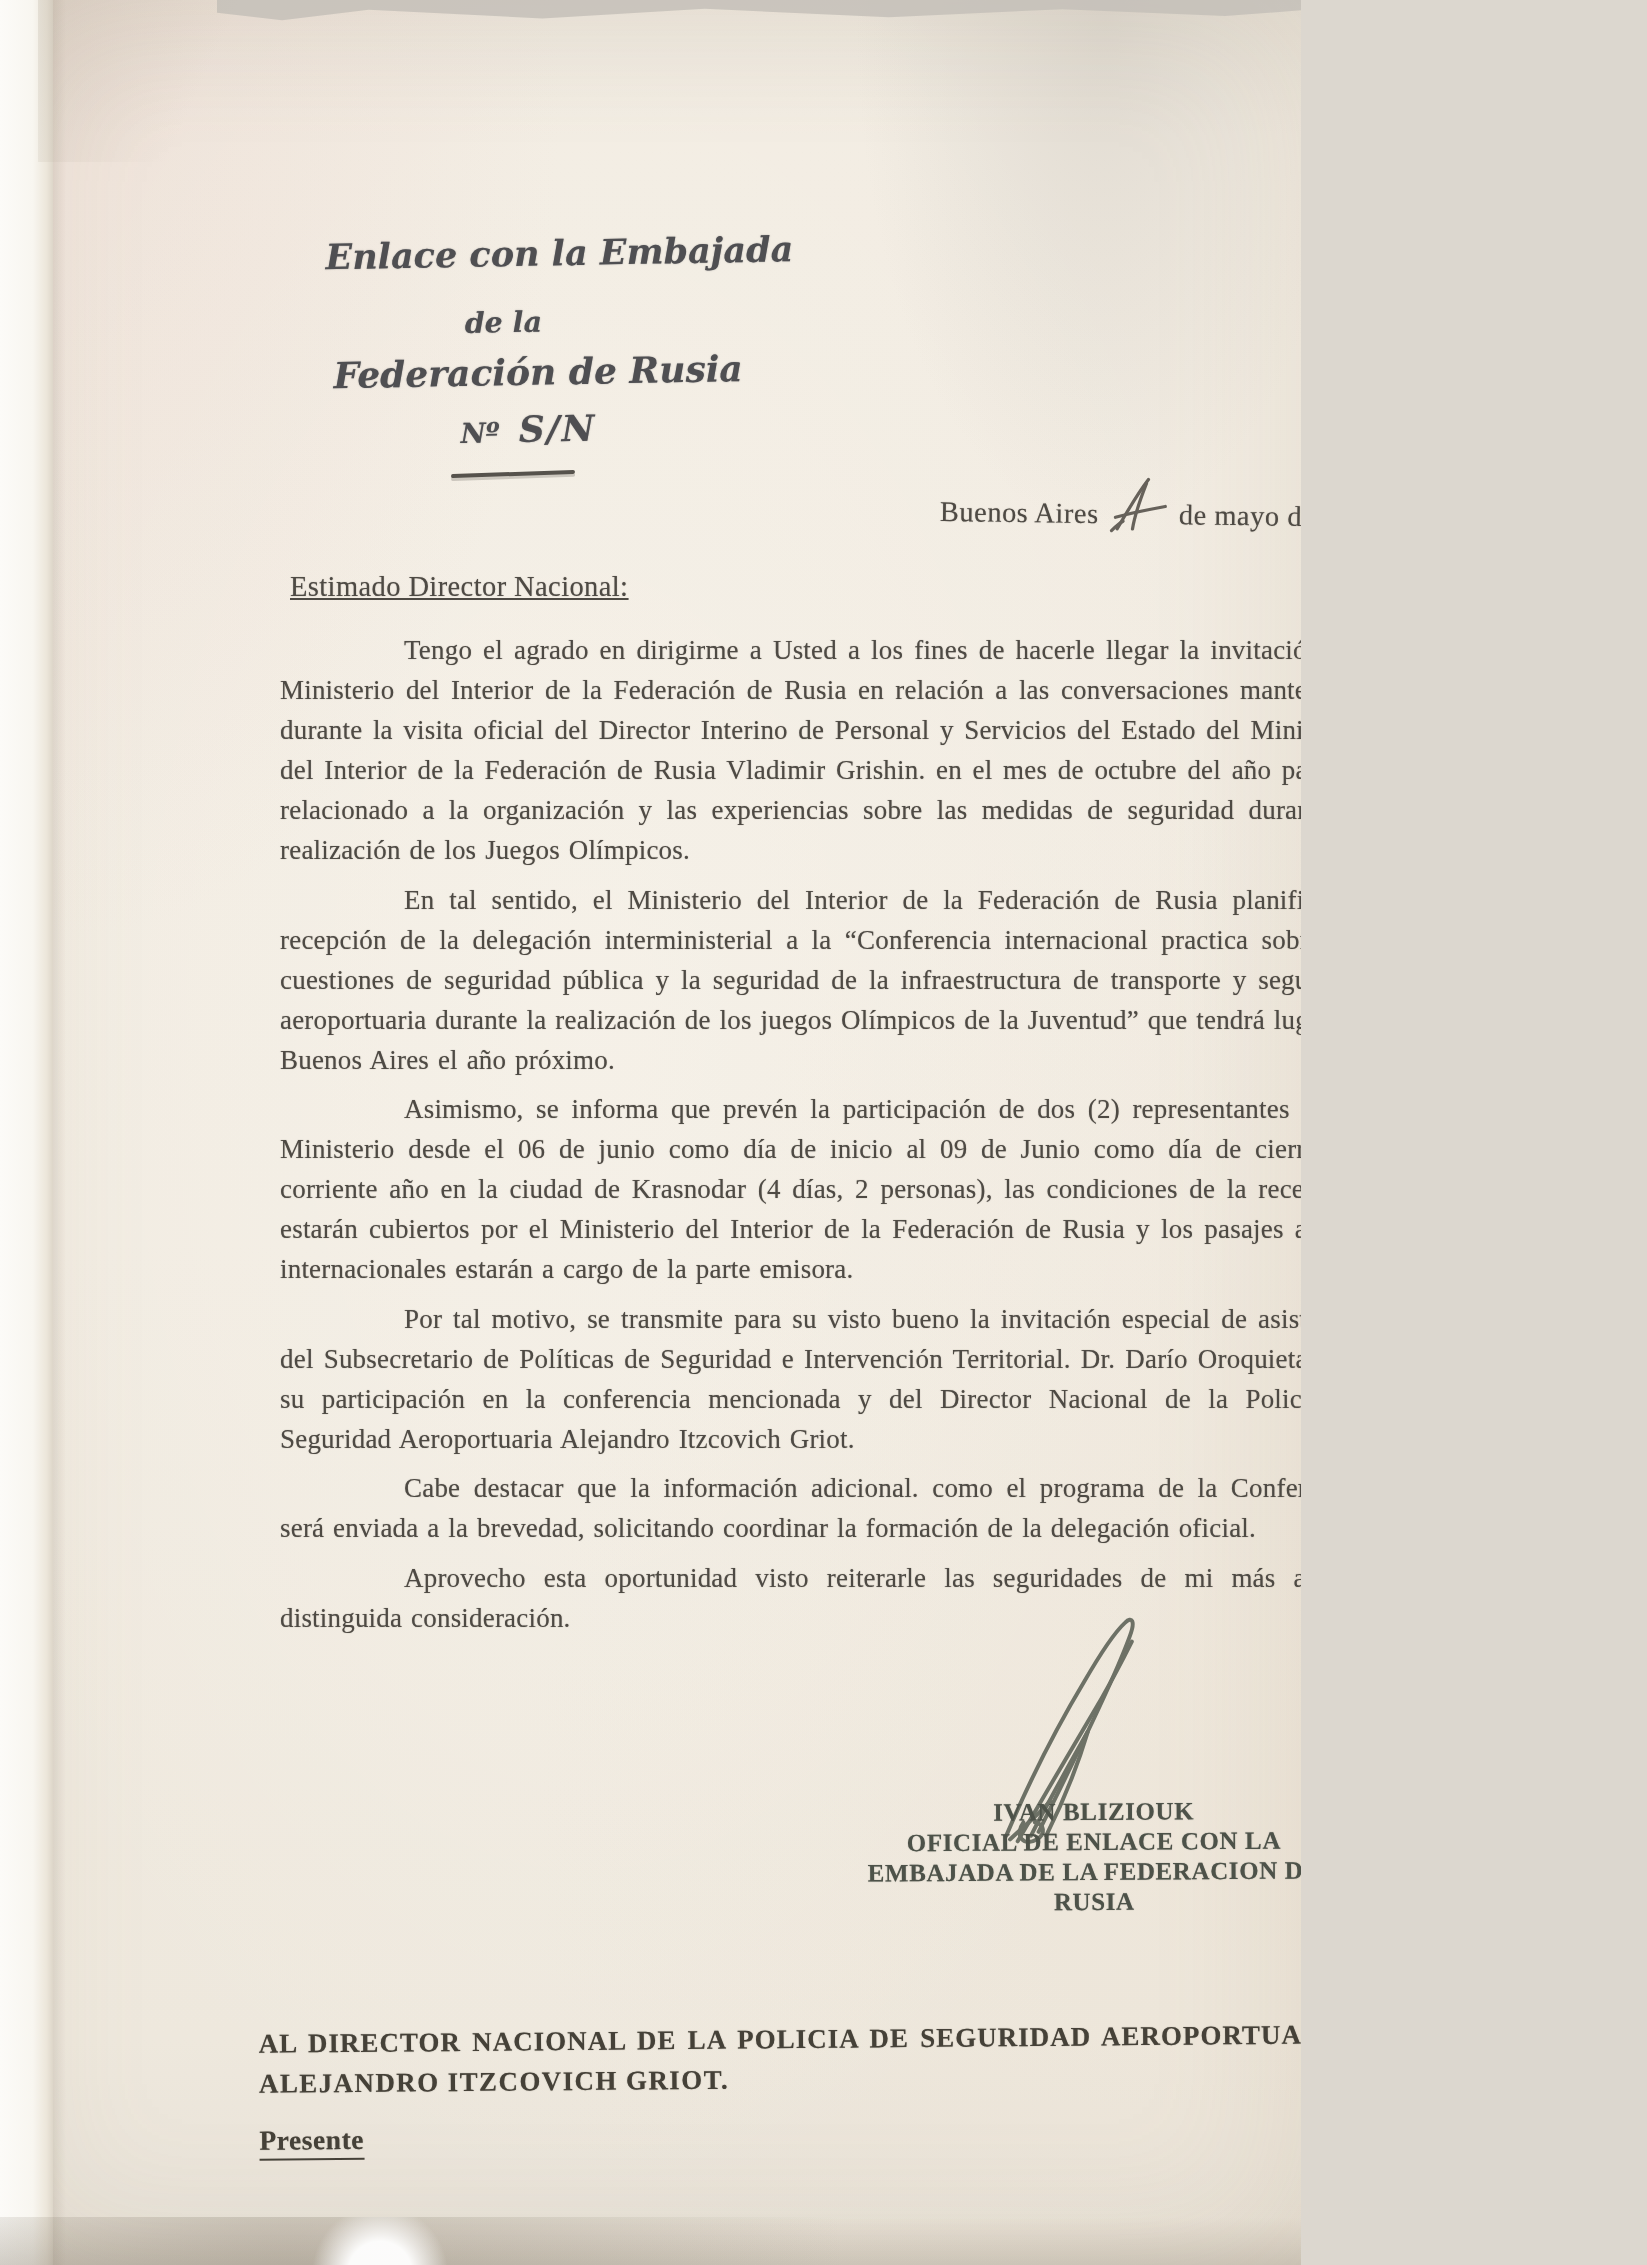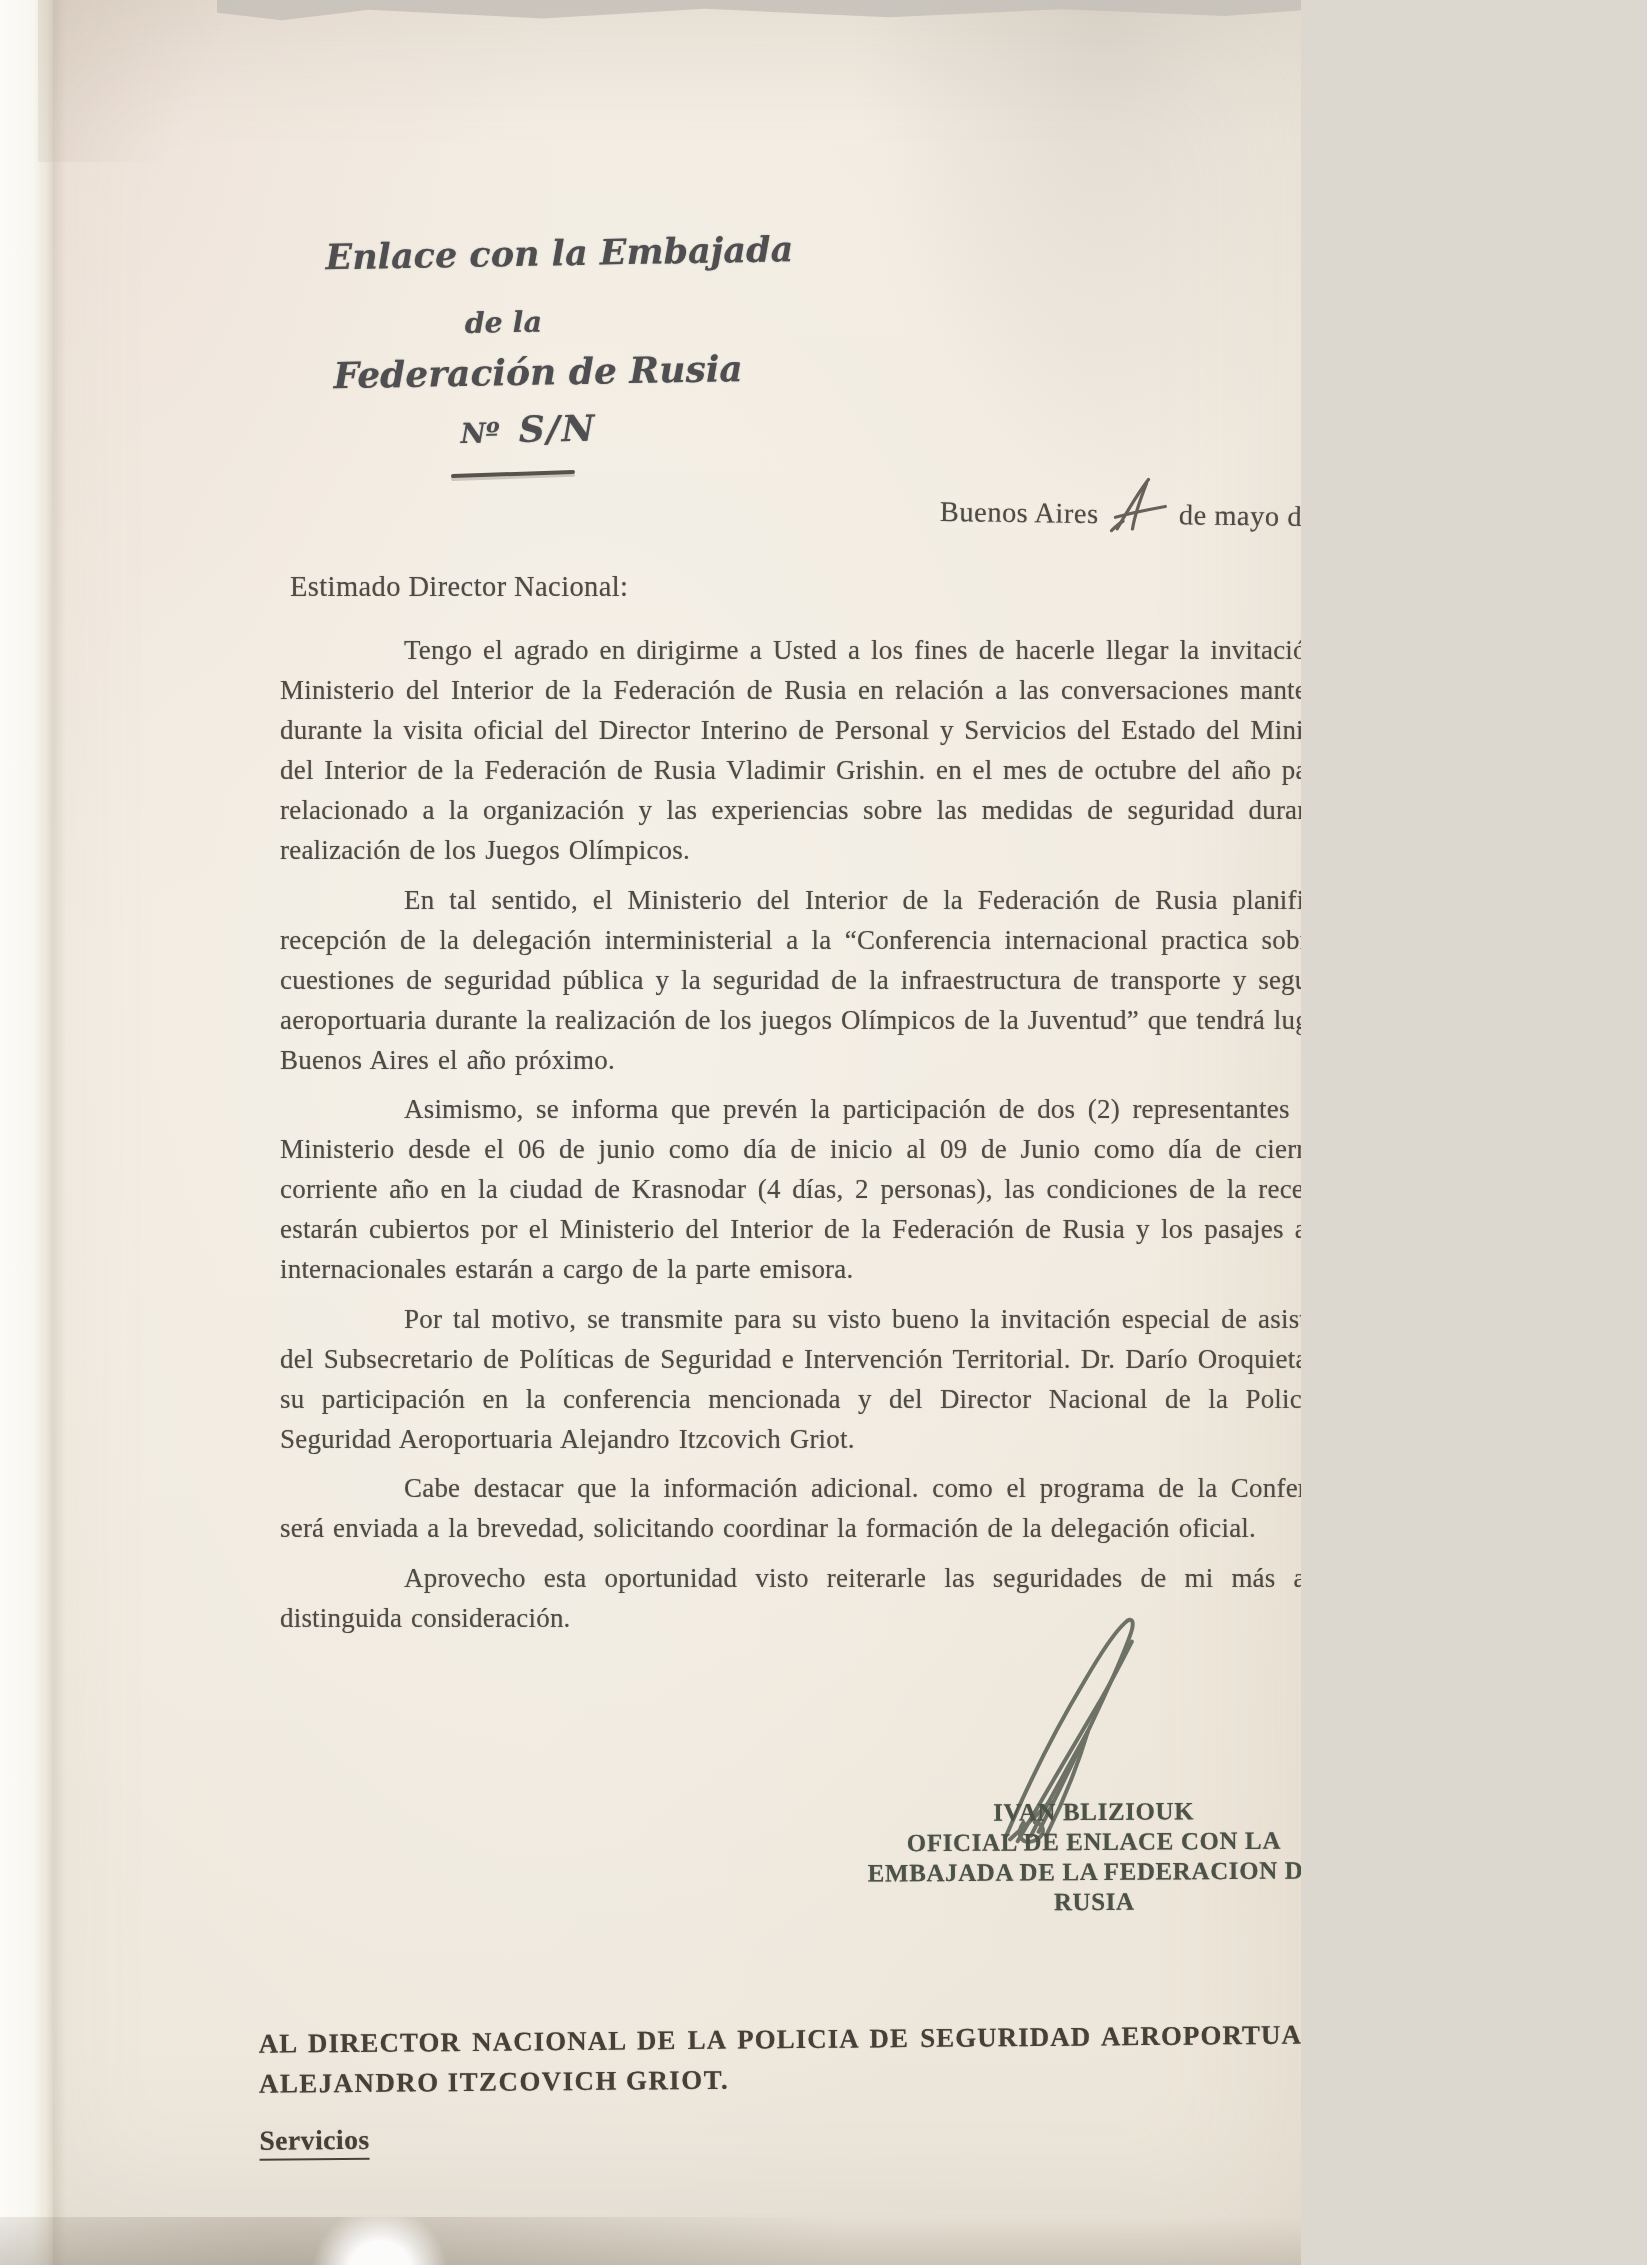--- a/index.html
+++ b/index.html
@@ -56,21 +56,21 @@
     box-shadow:0 2.9px 0 rgba(86,82,76,.25);}
 
   
   .typed{color:#4e4a44;text-shadow:0 0 1.1px rgba(82,76,68,.5);}
 
   .dateline{position:absolute;left:940px;top:474px;display:flex;align-items:flex-end;
     font-size:28.5px;letter-spacing:0.5px;transform:rotate(.8deg);}
   .dateline span{white-space:nowrap;}
   .day-scribble{width:65px;height:63px;margin:0 5.7px -5.7px 9.5px;}
 
-  .salutation{position:absolute;left:290px;top:571px;font-size:28.5px;letter-spacing:0.4px;}
+  .salutation{position:absolute;left:290px;top:571px;font-size:28.5px;letter-spacing:0.4px;text-decoration:underline;}
 
   .body-text{position:absolute;left:280px;top:630px;width:1085px;}
   .body-text p{
     margin:0 0 9.5px 0;
     font-size:27px;line-height:40px;
     text-align:justify;text-indent:124px;
     letter-spacing:0.2px;word-spacing:1.9px;
   }
 
   
@@ -145,18 +145,18 @@
 
   <div class="sig-block">
     <div>IVAN BLIZIOUK</div>
     <div>OFICIAL DE ENLACE CON LA</div>
     <div>EMBAJADA DE LA FEDERACION DE RUSIA</div>
   </div>
 
   <div class="addressee">
     <div class="addr1">AL DIRECTOR NACIONAL DE LA POLICIA DE SEGURIDAD AEROPORTUARIA</div>
     <div class="addr2">ALEJANDRO ITZCOVICH GRIOT.</div>
-    <div class="addr3">Servicios</div>
+    <div class="addr3">Presente</div>
   </div>
 
   <div class="bottom-edge"></div>
 </div>
 
 
 </body></html>

